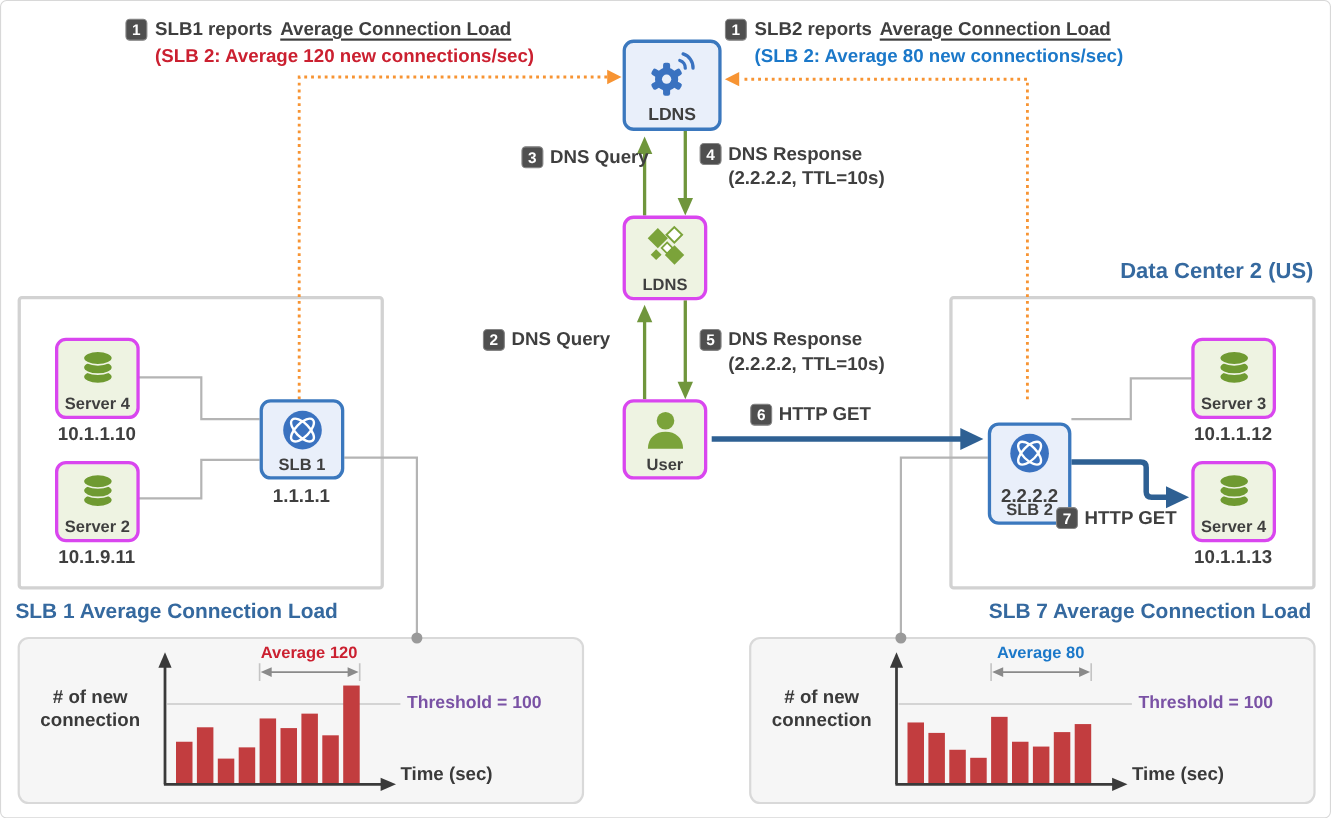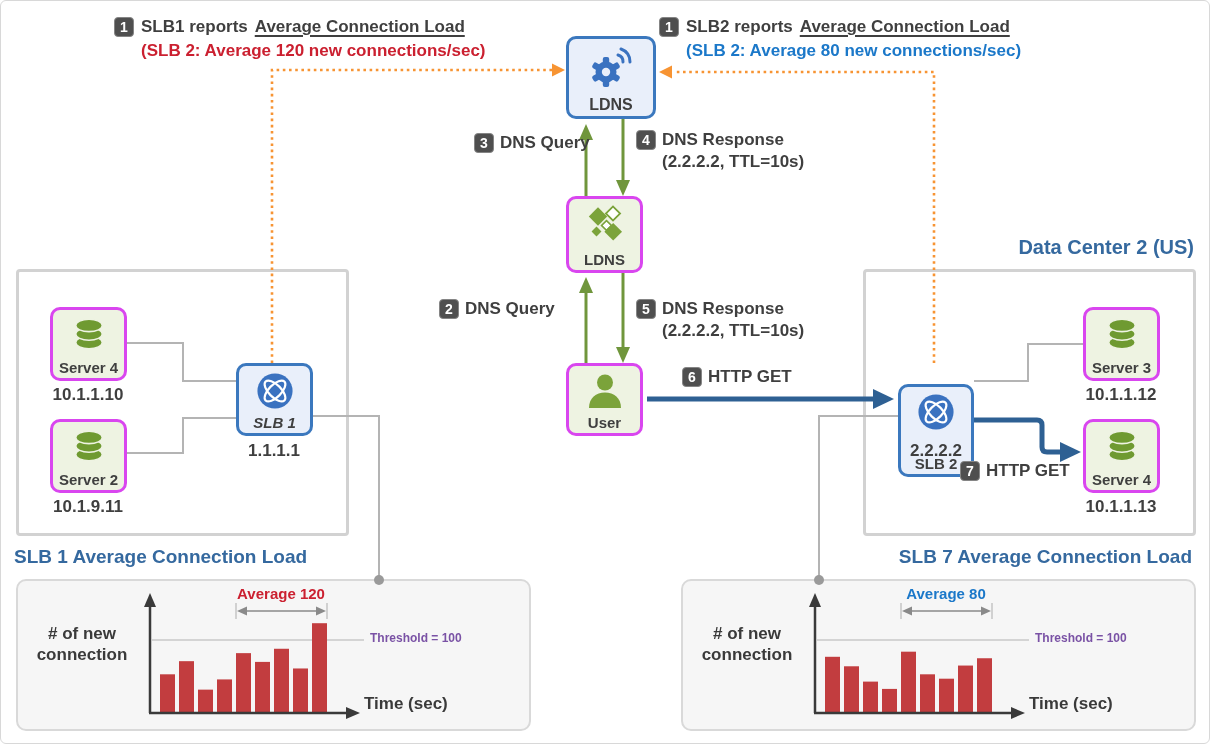--- a/index.html
+++ b/index.html
@@ -12,21 +12,21 @@
   .layer-lines{z-index:2;pointer-events:none;}
   .layer-fg{z-index:3;}
   
   .dc-box{position:absolute;width:333px;height:267px;background:#fff;border:3px solid #d2d2d2;border-radius:4px;box-sizing:border-box;}
   .dc-title{position:absolute;font-size:20px;font-weight:bold;color:#35699f;white-space:nowrap;}
   
   .chart-box{position:absolute;width:515px;height:152px;background:#f6f6f6;border:2px solid #d9d9d9;border-radius:10px;box-sizing:border-box;top:578px;}
   .chart-title{position:absolute;top:545px;font-size:19px;font-weight:bold;color:#35699f;white-space:nowrap;}
   .chart-ylabel{position:absolute;left:0;top:42px;width:128px;text-align:center;font-size:17px;font-weight:bold;color:#3a3a3a;line-height:1.25;}
   .chart-xlabel{position:absolute;left:346px;top:113px;font-size:17px;font-weight:bold;color:#3a3a3a;white-space:nowrap;}
-  .threshold-label{position:absolute;left:352px;top:50px;font-size:12px;font-weight:bold;color:#7a52a5;white-space:nowrap;}
+  .threshold-label{position:absolute;left:352px;top:50px;font-size:16px;font-weight:bold;color:#7a52a5;white-space:nowrap;}
   .avg-label{position:absolute;left:186px;top:4px;width:154px;text-align:center;font-size:15px;font-weight:bold;white-space:nowrap;}
   
   .node{position:absolute;border-radius:10px;box-sizing:border-box;display:flex;flex-direction:column;align-items:center;justify-content:space-between;padding:6px 2px 2px 2px;}
   .node-green{background:#eef3e2;border:3px solid #d946ef;}
   .node-blue{background:#e9effa;border:3px solid #3b78be;}
   .node-label{font-size:15px;font-weight:bold;color:#3f3f3f;white-space:nowrap;line-height:1.1;}
   .node-ip{position:absolute;width:110px;text-align:center;font-size:17px;font-weight:bold;color:#3f3f3f;white-space:nowrap;}
   
   .badge{display:inline-flex;align-items:center;justify-content:center;min-width:20px;height:20px;background:#4f4f4f;border:1px solid #858585;border-radius:4px;color:#fff;font-size:14px;font-weight:bold;box-sizing:border-box;flex:0 0 auto;}
   .step{position:absolute;display:flex;align-items:center;gap:6px;font-size:17px;font-weight:bold;color:#3f3f3f;white-space:nowrap;}
@@ -123,21 +123,21 @@
   <div class="node node-green layer-fg" style="left:565px;top:362px;width:77px;height:73px;">
     <span>
       <svg width="40" height="37" viewBox="0 0 40 37">
         <circle cx="20" cy="10.5" r="8" fill="#7ba33a"></circle>
         <path d="M4 36 c0 -10 7 -15.5 16 -15.5 s16 5.5 16 15.5 z" fill="#7ba33a"></path>
       </svg>
     </span>
     <span class="node-label">User</span>
   </div>
 
-  <div class="node node-blue layer-fg" style="left:235px;top:362px;width:77px;height:73px;font-style:italic;">
+  <div class="node node-blue layer-fg" style="left:235px;top:362px;width:77px;height:73px;">
     <span>
       <svg width="38" height="38" viewBox="0 0 40 40">
         <circle cx="20" cy="20" r="18.5" fill="#3a72c0"></circle>
         <g stroke="#fff" stroke-width="2.3" fill="none">
           <ellipse cx="20" cy="20" rx="14" ry="6.5" transform="rotate(45 20 20)"></ellipse>
           <ellipse cx="20" cy="20" rx="14" ry="6.5" transform="rotate(-45 20 20)"></ellipse>
         </g>
       </svg>
     </span>
     <span class="node-label">SLB 1</span>

